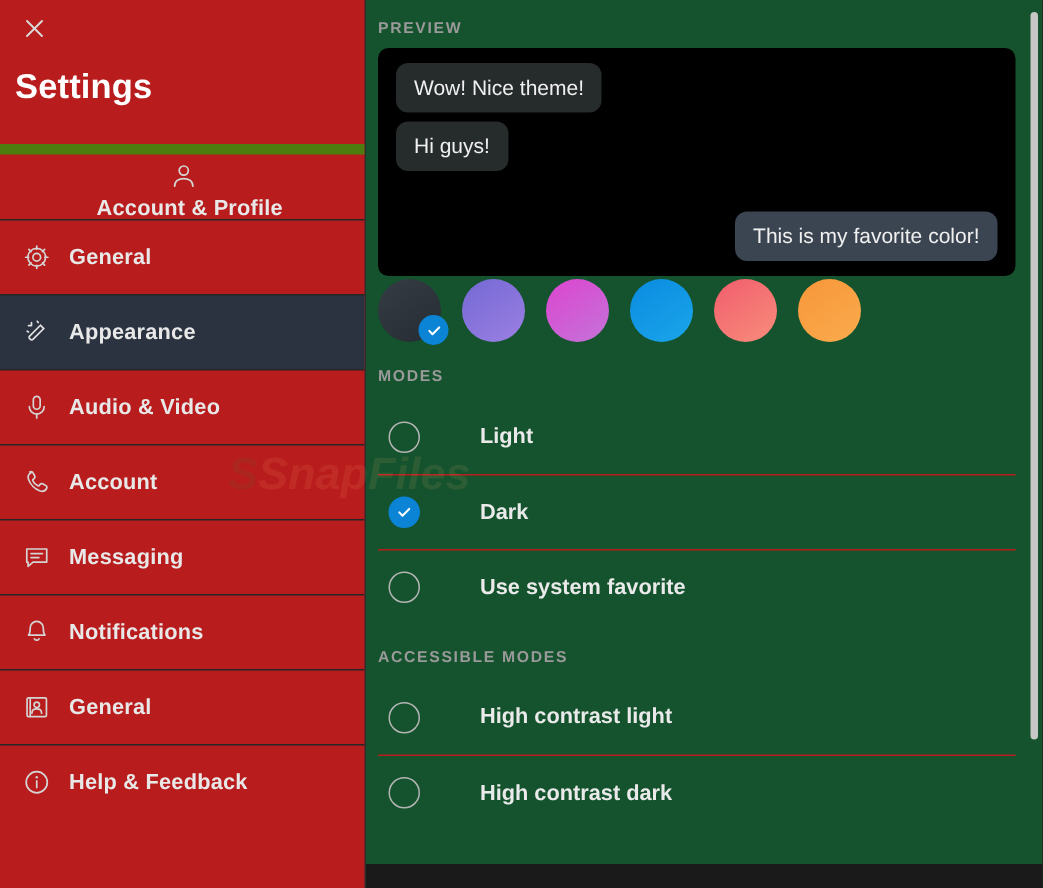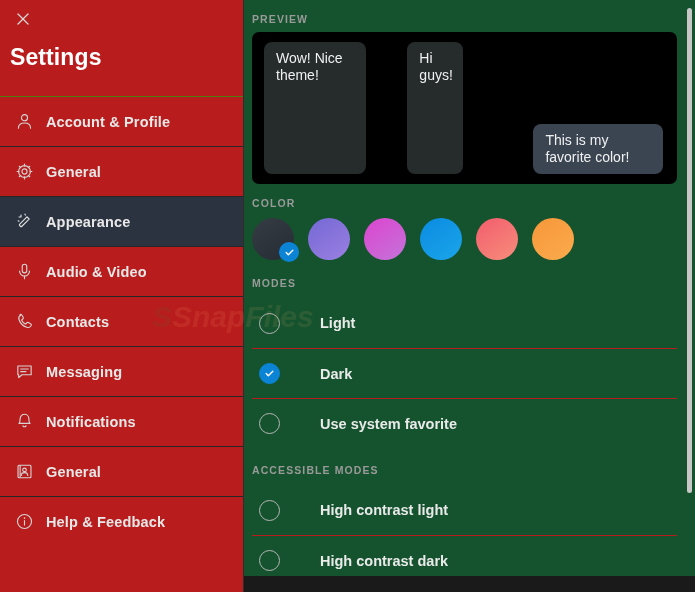--- a/index.html
+++ b/index.html
@@ -27,21 +27,21 @@
   .settings-title {
     font-size:23px; font-weight:bold; color:#ffffff;
     padding:0 0 0 10px; line-height:30px; margin-top:4px; letter-spacing:.1px;
   }
   .nav { margin-top:24px; }
   .nav-item {
     height:50px; display:flex; align-items:center;
     border-top:1px solid #262626;
     padding-left:10px; cursor:pointer; position:relative;
   }
-  .nav-item:first-child { border-top:1px solid #4d7c0f; }
+  .nav-item:first-child { border-top:7px solid #4d7c0f;flex-direction:column; }
   .nav-item.active { background:#2b3340; }
   .nav-icon {
     width:28px; height:28px; flex:0 0 28px;
     display:flex; align-items:center; justify-content:center;
     color:#d4d4d4; margin-right:8px;
   }
   .nav-icon svg { display:block; }
   .nav-label {
     font-size:14.5px; font-weight:bold; color:#e8e8e8; letter-spacing:.15px;
   }
@@ -56,21 +56,21 @@
     font-size:10.5px; font-weight:bold; color:#9a9a9a;
     letter-spacing:1.1px; padding:13px 0 7px 0;
   }
   #color-head, #modes-head, #access-head { padding-left:0; }
 
   
   .preview-wrap { padding:0 0 0 0; }
   .preview-box {
     background:#000000; border-radius:7px;
     height:152px; padding:10px 12px 10px 12px;
-    display:flex; flex-direction:row; gap:6px;
+    display:flex; flex-direction:column; gap:6px;
   }
   .bubble-row { display:flex; }
   .bubble-row.out { justify-content:flex-end; margin-top:auto; }
   .bubble {
     border-radius:8px; padding:8px 12px;
     font-size:14px; color:#f0f0f0; line-height:1.2;
     max-width:74%;
   }
   .bubble.in  { background:#262b2b; }
   .bubble.out { background:#3b4551; }
@@ -196,21 +196,21 @@
         </span>
         <span class="nav-label">Audio &amp; Video</span>
       </div>
 
       <div class="nav-item">
         <span class="nav-icon">
           <svg width="19" height="19" viewBox="0 0 20 20" fill="none" stroke="#d4d4d4" stroke-width="1.2" stroke-linecap="round">
             <path d="M5.3 2.8c.9-.5 1.7-.2 2.1.6l1.2 2.2c.4.7.2 1.3-.4 1.8l-.9.7c-.2.2-.3.4-.1.8.5 1.2 2.4 3.1 3.6 3.6.4.2.6.1.8-.1l.7-.9c.5-.6 1.1-.8 1.8-.4l2.2 1.2c.8.4 1.1 1.2.6 2.1-1 1.7-2.7 2.3-4.5 1.7-3.6-1.2-7-4.6-8.2-8.2-.6-1.8 0-3.5 1.7-4.5z"></path>
           </svg>
         </span>
-        <span class="nav-label">Contacts</span>
+        <span class="nav-label">Account</span>
       </div>
 
       <div class="nav-item">
         <span class="nav-icon">
           <svg width="19" height="19" viewBox="0 0 20 20" fill="none" stroke="#d4d4d4" stroke-width="1.2" stroke-linejoin="round">
             <path d="M3 4.2h14v9.2H7.4L3.9 16.4v-3H3z"></path>
             <path d="M6 7.4h8M6 10.2h5.5" stroke-linecap="round"></path>
           </svg>
         </span>
         <span class="nav-label">Messaging</span>
@@ -263,21 +263,20 @@
           </div>
           <div class="bubble-row in">
             <div class="bubble in">Hi guys!</div>
           </div>
           <div class="bubble-row out">
             <div class="bubble out">This is my favorite color!</div>
           </div>
         </div>
       </div>
 
-      <div class="section-head" id="color-head">COLOR</div>
       <div class="swatches">
 
         <div class="swatch" style="background:linear-gradient(145deg,#353c43,#262c34);">
           <span class="check-badge">
             <svg width="11" height="11" viewBox="0 0 12 12" fill="none" stroke="#ffffff" stroke-width="1.5" stroke-linecap="round" stroke-linejoin="round">
               <path d="M2.4 6.1L4.7 8.5 9.6 3.6"></path>
             </svg>
           </span>
         </div>
 

